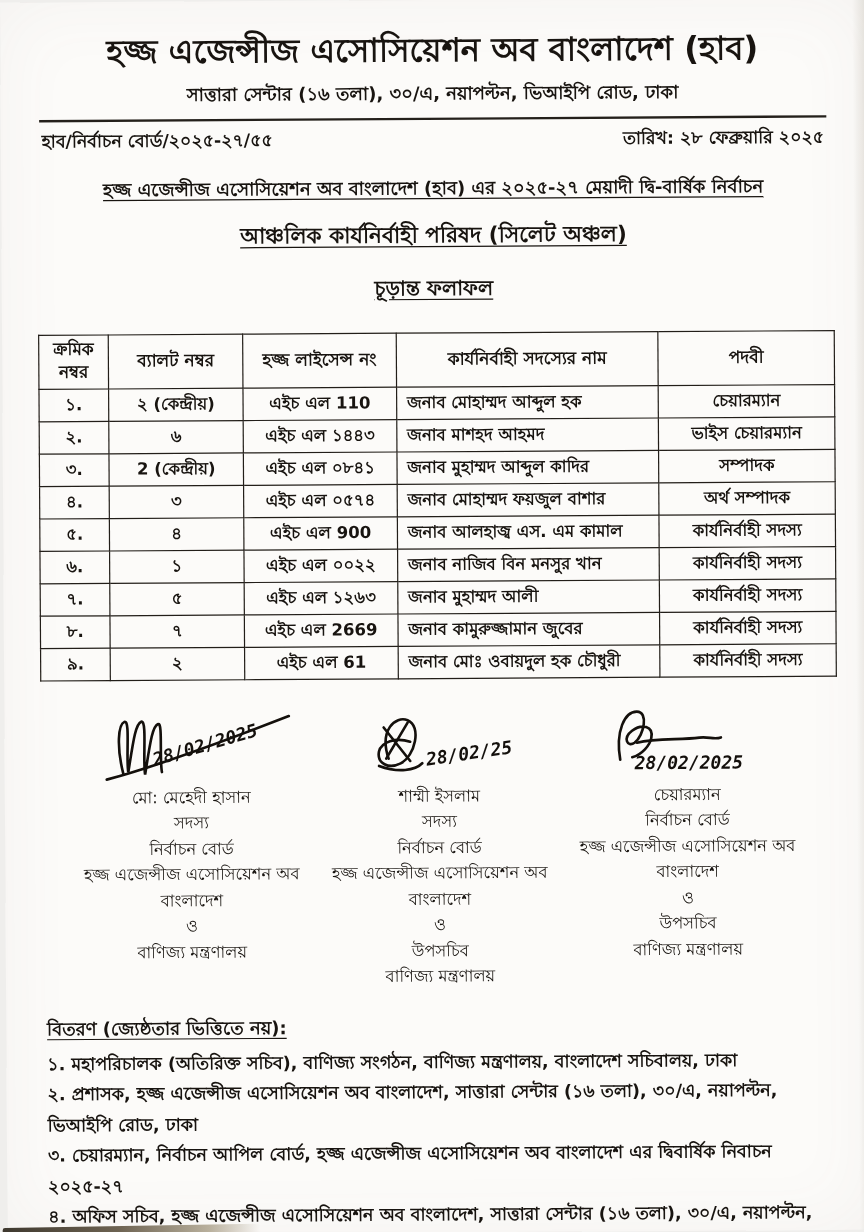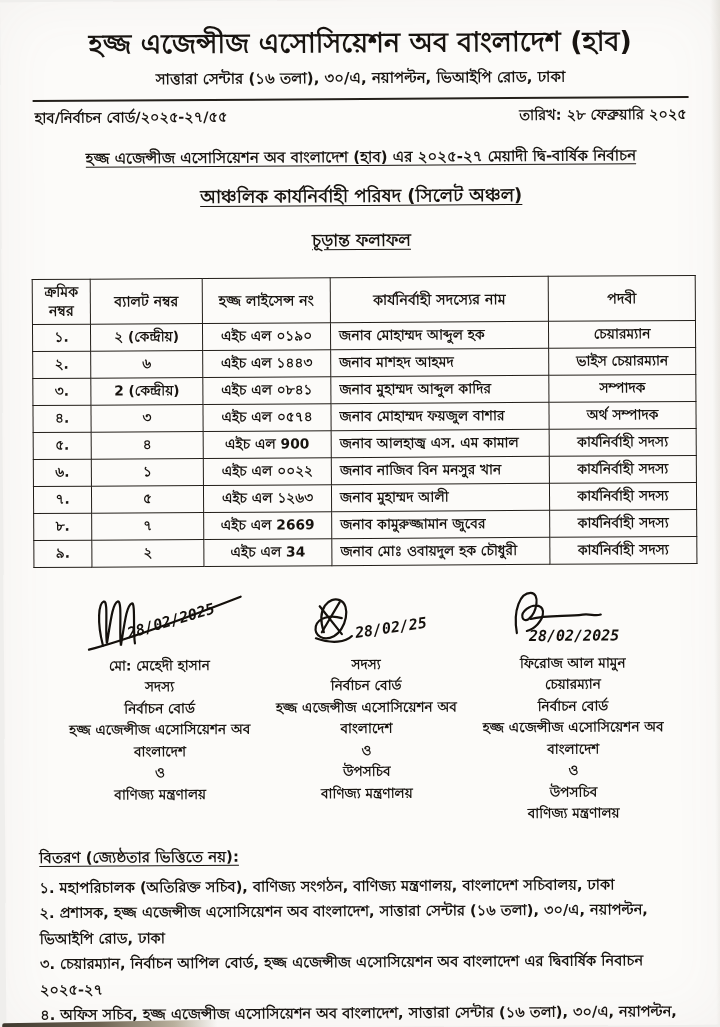--- a/index.html
+++ b/index.html
@@ -51,21 +51,21 @@
   
   .sig-row{
     display:flex;justify-content:space-between;
     margin:24px 18px 0 22px;
   }
   .sig-col{width:225px;text-align:center;}
   .sig-svg{display:block;margin:0 auto;}
   .sig-svg path{fill:none;stroke:#14100c;stroke-width:2.2;stroke-linecap:round;}
   .sig-date{font-size:15px;font-weight:600;font-style:italic;fill:#14100c;
     font-family:"DejaVu Sans Mono","DejaVu Sans",monospace;}
-  .sig-name,.sig-line{font-size:13.6px;font-weight:700;line-height:21.5px;}
+  .sig-name,.sig-line{font-size:13.6px;font-weight:400;line-height:21.5px;}
   
   .dist{margin:18px 4px 0 4px;}
   .dist-heading{
     font-size:15px;font-weight:700;text-decoration:underline;
     text-underline-offset:3px;margin-bottom:4px;
   }
   .dist-item{font-size:14.6px;font-weight:600;line-height:25.5px;}
   
   .scan-strip-bl{
     position:absolute;left:-4px;bottom:-2px;width:215px;height:9px;
@@ -112,21 +112,21 @@
             <th>ব্যালট নম্বর</th>
             <th>হজ্জ লাইসেন্স নং</th>
             <th>কার্যনির্বাহী সদস্যের নাম</th>
             <th>পদবী</th>
           </tr>
       </thead>
       <tbody>
           <tr>
             <td class="c0">১.</td>
             <td class="c1">২ (কেন্দ্রীয়)</td>
-            <td class="c2">এইচ এল ০১৯০</td>
+            <td class="c2">এইচ এল 110</td>
             <td class="c3">জনাব মোহাম্মদ আব্দুল হক</td>
             <td class="c4">চেয়ারম্যান</td>
           </tr>
           <tr>
             <td class="c0">২.</td>
             <td class="c1">৬</td>
             <td class="c2">এইচ এল ১৪৪৩</td>
             <td class="c3">জনাব মাশহদ আহমদ</td>
             <td class="c4">ভাইস চেয়ারম্যান</td>
           </tr>
@@ -168,21 +168,21 @@
           <tr>
             <td class="c0">৮.</td>
             <td class="c1">৭</td>
             <td class="c2">এইচ এল 2669</td>
             <td class="c3">জনাব কামুরুজ্জামান জুবের</td>
             <td class="c4">কার্যনির্বাহী সদস্য</td>
           </tr>
           <tr>
             <td class="c0">৯.</td>
             <td class="c1">২</td>
-            <td class="c2">এইচ এল 34</td>
+            <td class="c2">এইচ এল 61</td>
             <td class="c3">জনাব মোঃ ওবায়দুল হক চৌধুরী</td>
             <td class="c4">কার্যনির্বাহী সদস্য</td>
           </tr>
         </tbody>
     </table>
 
     <div class="sig-row">
 
       <div class="sig-col">
         <svg class="sig-svg" width="200" height="64" viewBox="0 0 200 64">
@@ -201,38 +201,38 @@
           </div>
       </div>
 
       <div class="sig-col">
         <svg class="sig-svg" width="180" height="64" viewBox="0 0 180 64">
           <path d="M48,42 C40,18 54,6 64,10 C76,15 70,40 58,46 C48,51 38,46 40,36 C42,28 54,24 66,28"></path>
           <path d="M44,16 L66,44 M64,12 L46,42"></path>
           <path d="M40,48 C56,54 70,52 76,46"></path>
           <text class="sig-date" x="80" y="48" transform="rotate(-8 80 48)">28/02/25</text>
         </svg>
+        <div class="sig-name">শাম্মী ইসলাম</div>
         <div>
             <div class="sig-line">সদস্য</div>
             <div class="sig-line">নির্বাচন বোর্ড</div>
             <div class="sig-line">হজ্জ এজেন্সীজ এসোসিয়েশন অব</div>
             <div class="sig-line">বাংলাদেশ</div>
             <div class="sig-line">ও</div>
             <div class="sig-line">উপসচিব</div>
             <div class="sig-line">বাণিজ্য মন্ত্রণালয়</div>
           </div>
       </div>
 
       <div class="sig-col">
         <svg class="sig-svg" width="180" height="64" viewBox="0 0 180 64">
           <path d="M34,44 C30,20 38,4 48,4 C58,4 54,24 46,30 C40,34 36,26 44,20 C52,14 62,16 60,26 C59,32 52,40 44,42"></path>
           <path d="M48,30 C64,26 84,28 100,26 C108,25 112,28 118,26"></path>
           <text class="sig-date" x="46" y="52">28/02/2025</text>
         </svg>
-        <div class="sig-name">ফিরোজ আল মামুন</div>
         <div>
             <div class="sig-line">চেয়ারম্যান</div>
             <div class="sig-line">নির্বাচন বোর্ড</div>
             <div class="sig-line">হজ্জ এজেন্সীজ এসোসিয়েশন অব</div>
             <div class="sig-line">বাংলাদেশ</div>
             <div class="sig-line">ও</div>
             <div class="sig-line">উপসচিব</div>
             <div class="sig-line">বাণিজ্য মন্ত্রণালয়</div>
           </div>
       </div>

